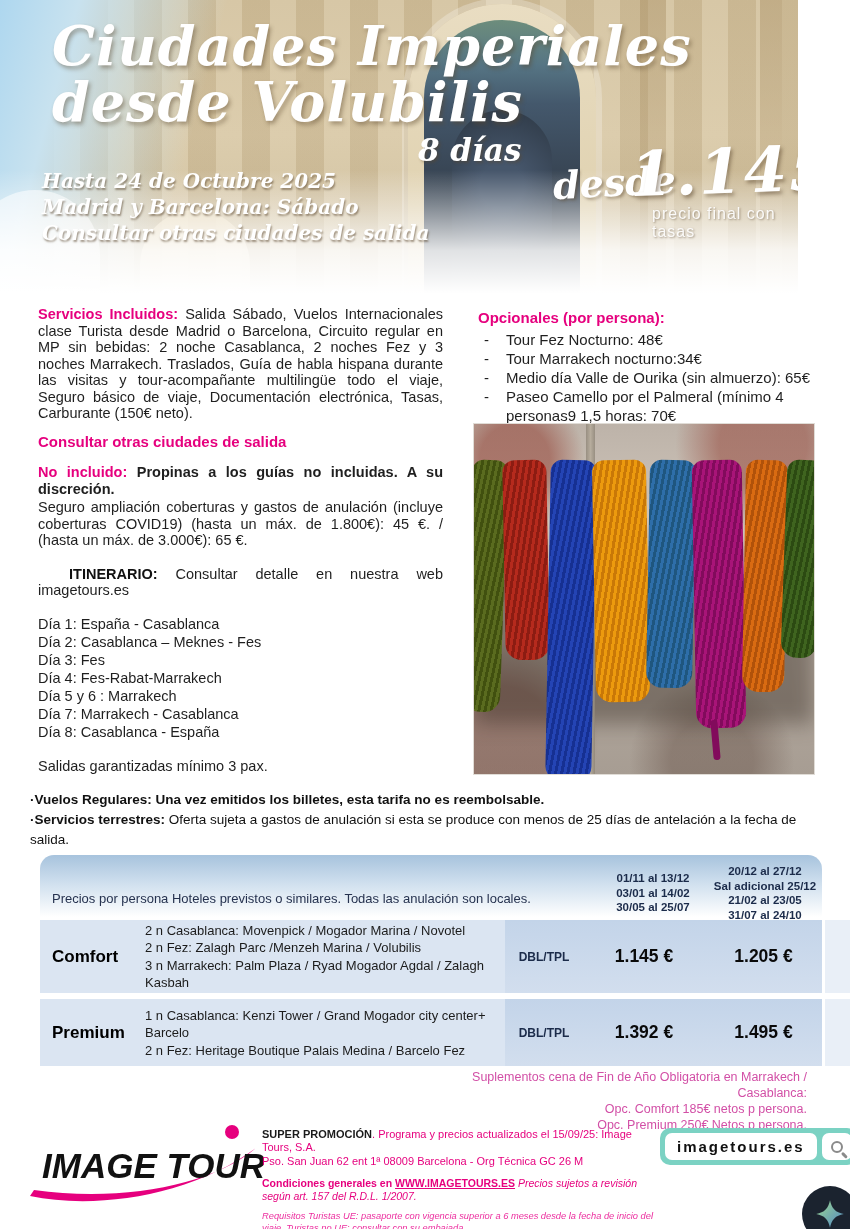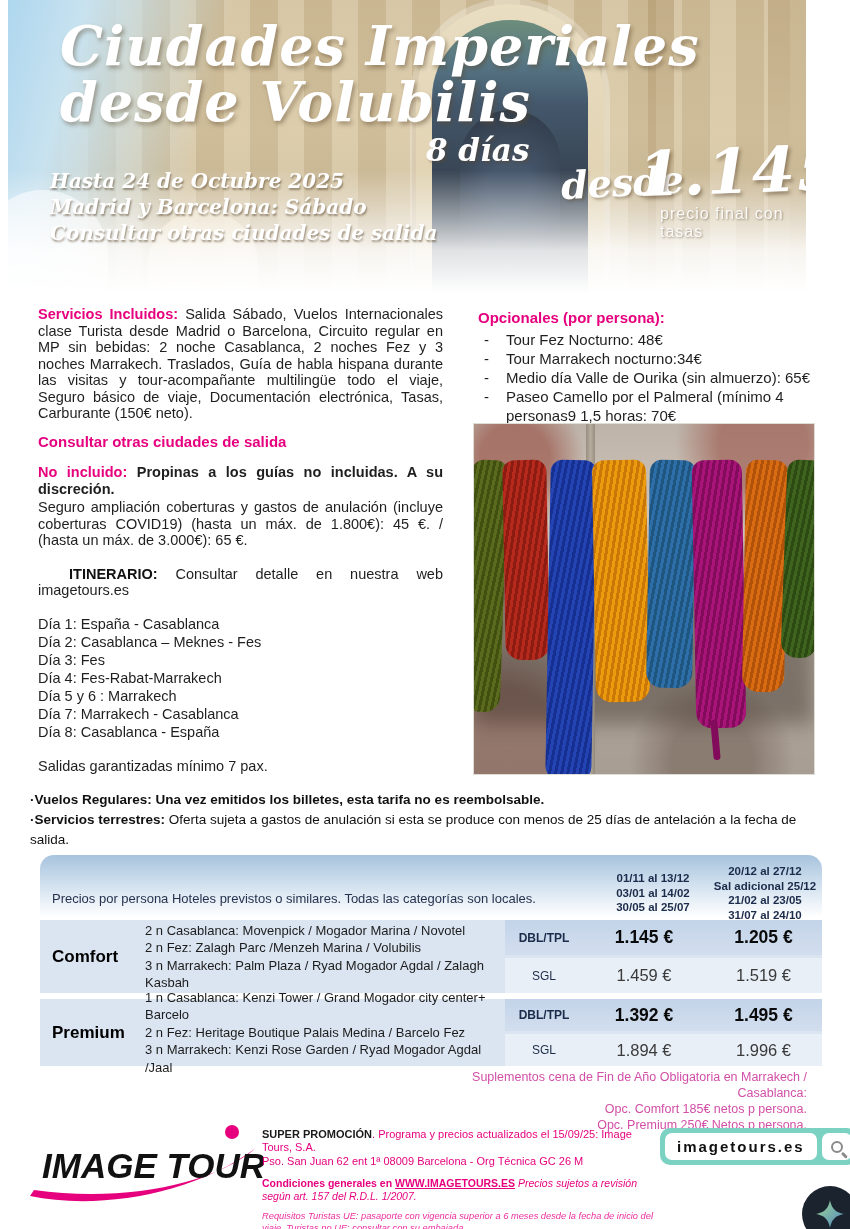--- a/index.html
+++ b/index.html
@@ -1,21 +1,21 @@
 <!DOCTYPE html>
 <html><head>
 <meta charset="utf-8">
 <style>
   * { margin:0; padding:0; box-sizing:border-box; }
   html,body { background:#ffffff; }
   body { font-family:"Liberation Sans", sans-serif; }
   .page { position:relative; width:850px; height:1229px; background:#fff; overflow:hidden; margin:0 auto; }
 
   
-  .hero { position:absolute; left:8px; top:0; width:798px; height:300px; overflow:hidden; }
+  .hero { position:absolute; left:0; top:0; width:798px; height:300px; overflow:hidden; }
   .hero-bg { position:absolute; inset:0;
     background:
       linear-gradient(105deg, #aed7ef 0%, #c8e2ef 9%, rgba(213,197,164,0) 26%),
       repeating-linear-gradient(90deg, rgba(255,255,255,0.10) 0 26px, rgba(120,96,60,0.10) 26px 54px),
       linear-gradient(180deg, #d3c19c 0%, #d8c7a4 45%, #cfbe9a 75%, #d6c6a6 100%);
   }
   .hero-stripe { position:absolute; top:0; bottom:0; background:linear-gradient(180deg, rgba(168,142,98,0.45), rgba(168,142,98,0.12)); }
   .hero-arch-outer { position:absolute; left:408px; top:4px; width:188px; height:296px; border-radius:94px 94px 0 0;
     background:linear-gradient(180deg, #e9ddc2 0%, #dccda9 100%); box-shadow:0 0 0 6px rgba(255,255,255,0.25); }
   .hero-arch { position:absolute; left:424px; top:20px; width:156px; height:280px; border-radius:78px 78px 0 0;
@@ -90,21 +90,21 @@
     background:linear-gradient(180deg, #a7c3dd 0%, #cfdfee 45%, #ffffff 100%); }
   .t-note { position:absolute; left:12px; bottom:11px; font-size:13px; color:#26324f; }
   .t-season { position:absolute; text-align:center; font-weight:bold; font-size:11.5px; line-height:14.5px; color:#1b2b4a; }
   .t-season1 { left:548px; top:16px; width:130px; }
   .t-season2 { left:668px; top:9px;  width:114px; }
   .t-row { position:relative; background:#dbe5f2; margin-top:3px; }
   .t-row.comfort { height:73px; }
   .t-row.premium { height:67px; margin-top:6px; }
   .t-cat { position:absolute; left:12px; top:50%; transform:translateY(-50%); font-weight:bold; font-size:17px; color:#000000; }
   .t-hotels { position:absolute; left:105px; top:50%; transform:translateY(-50%); font-size:13px; line-height:17.5px; color:#1c1c1c; width:360px; }
-  .t-price { position:absolute; left:465px; right:0; top:0; bottom:0; display:flex; flex-direction:column; gap:3px; }
+  .t-price { position:absolute; left:465px; right:0; top:0; bottom:0; display:flex; flex-direction:row; gap:3px; }
   .t-cell { flex:1; display:flex; align-items:center; }
   .t-cell.dbl { background:linear-gradient(180deg,#c3d4e9,#d2deee); }
   .t-cell.sgl { background:#e9eff7; }
   .t-cell .lab { width:78px; text-align:center; font-size:12px; color:#1b2b4a; }
   .t-cell.dbl .lab { font-weight:bold; }
   .t-cell .p1 { width:122px; text-align:center; }
   .t-cell .p2 { width:117px; text-align:center; }
   .t-cell.dbl .p1, .t-cell.dbl .p2 { font-weight:bold; font-size:17.5px; color:#0a0a0a; }
   .t-cell.sgl .p1, .t-cell.sgl .p2 { font-size:16.5px; color:#3a3a3a; }
 
@@ -173,21 +173,21 @@
     <p class="itinerario"><b>ITINERARIO:</b><span> Consultar detalle en nuestra web imagetours.es</span></p>
     <div class="days">
       <div>Día 1: España - Casablanca</div>
       <div>Día 2: Casablanca – Meknes - Fes</div>
       <div>Día 3: Fes</div>
       <div>Día 4: Fes-Rabat-Marrakech</div>
       <div>Día 5 y 6 : Marrakech</div>
       <div>Día  7: Marrakech - Casablanca</div>
       <div>Día 8: Casablanca - España</div>
     </div>
-    <p class="salidas">Salidas garantizadas mínimo 7 pax.</p>
+    <p class="salidas">Salidas garantizadas mínimo 3 pax.</p>
   </div>
 
   <div class="col-right">
     <div class="opcionales-title magenta">Opcionales (por persona):</div>
     <ul class="opcionales-list">
       <li>Tour Fez Nocturno: 48€</li>
       <li>Tour Marrakech nocturno:34€</li>
       <li>Medio día Valle de Ourika (sin almuerzo): 65€</li>
       <li>Paseo Camello por el Palmeral (mínimo 4 personas9 1,5 horas: 70€</li>
     </ul>
@@ -208,21 +208,21 @@
     <div class="tail t2"></div>
   </div>
 
   <div class="notes">
     <div class="b">·Vuelos Regulares: Una vez emitidos los billetes, esta tarifa no es reembolsable.</div>
     <div><span class="b">·Servicios terrestres:</span><span> Oferta sujeta a gastos de anulación si esta se produce con menos de 25 días de antelación a la fecha de  salida.</span></div>
   </div>
 
   <div class="ptable">
     <div class="t-head">
-      <div class="t-note">Precios por persona Hoteles previstos o similares. Todas las categorías son locales.</div>
+      <div class="t-note">Precios por persona Hoteles previstos o similares. Todas las anulación son locales.</div>
       <div class="t-season t-season1">
         <div>01/11 al 13/12</div>
         <div>03/01 al 14/02</div>
         <div>30/05 al 25/07</div>
       </div>
       <div class="t-season t-season2">
         <div>20/12 al 27/12</div>
         <div>Sal adicional 25/12</div>
         <div>21/02 al 23/05</div>
         <div>31/07 al 24/10</div>
@@ -248,21 +248,20 @@
           <span class="p2">1.519 €</span>
         </div>
       </div>
     </div>
 
     <div class="t-row premium">
       <div class="t-cat">Premium</div>
       <div class="t-hotels">
         <div>1 n Casablanca: Kenzi Tower / Grand Mogador city center+ Barcelo</div>
         <div>2 n Fez: Heritage Boutique Palais Medina / Barcelo Fez</div>
-        <div>3 n Marrakech: Kenzi Rose Garden / Ryad Mogador Agdal /Jaal</div>
       </div>
       <div class="t-price">
         <div class="t-cell dbl">
           <span class="lab">DBL/TPL</span>
           <span class="p1">1.392 €</span>
           <span class="p2">1.495 €</span>
         </div>
         <div class="t-cell sgl">
           <span class="lab">SGL</span>
           <span class="p1">1.894 €</span>

